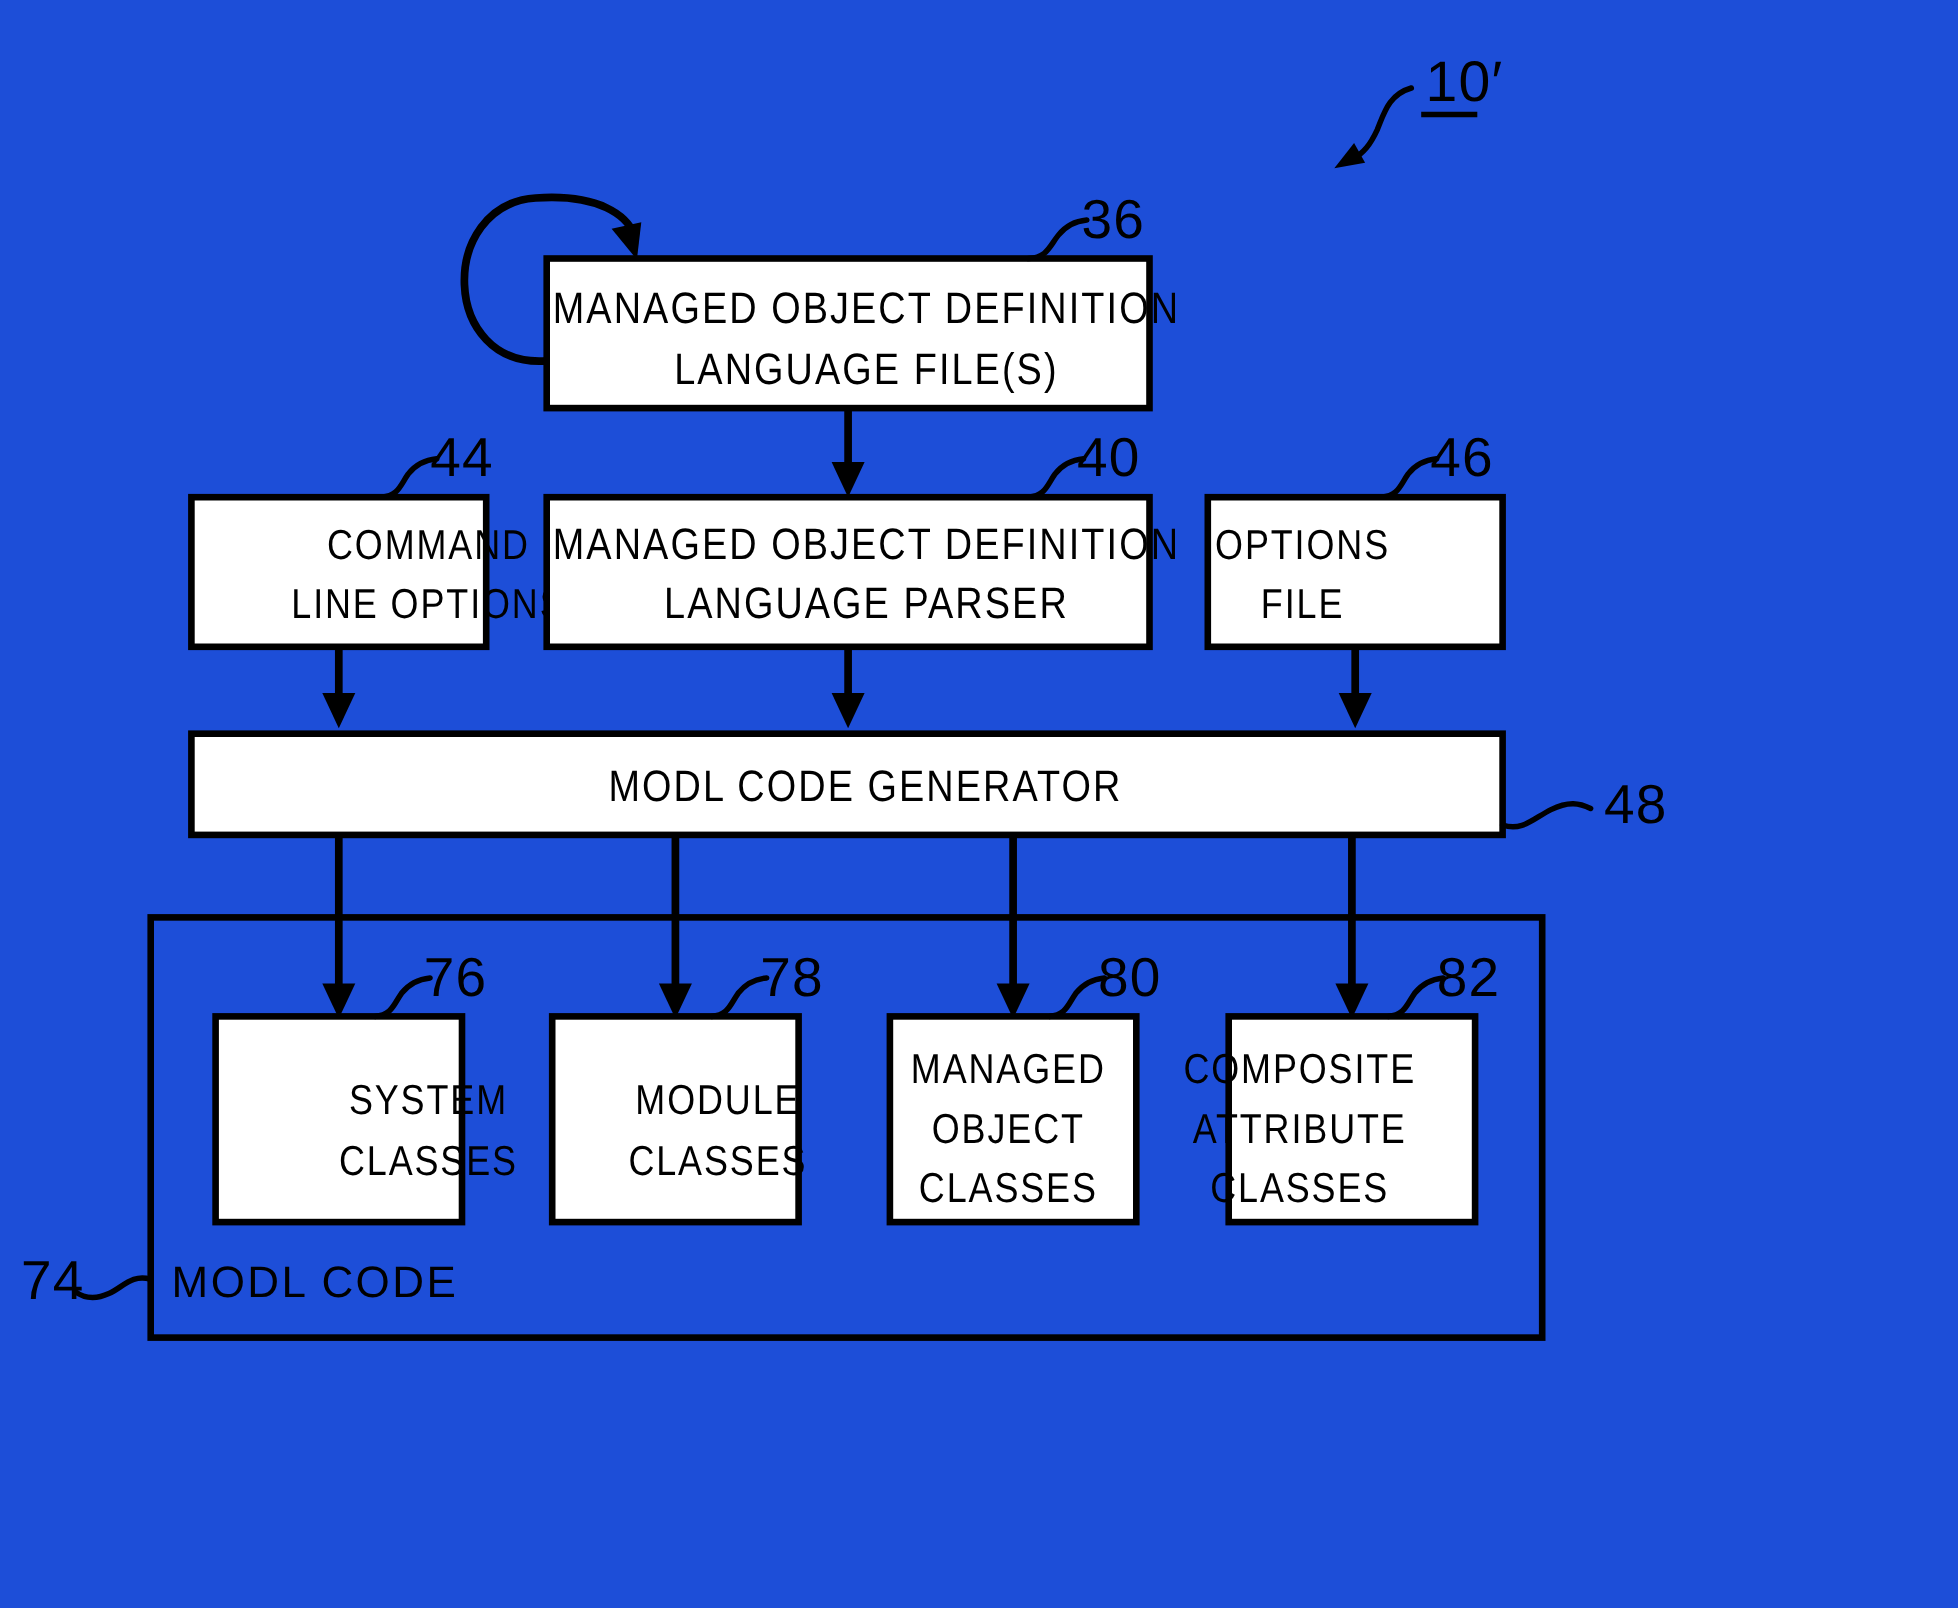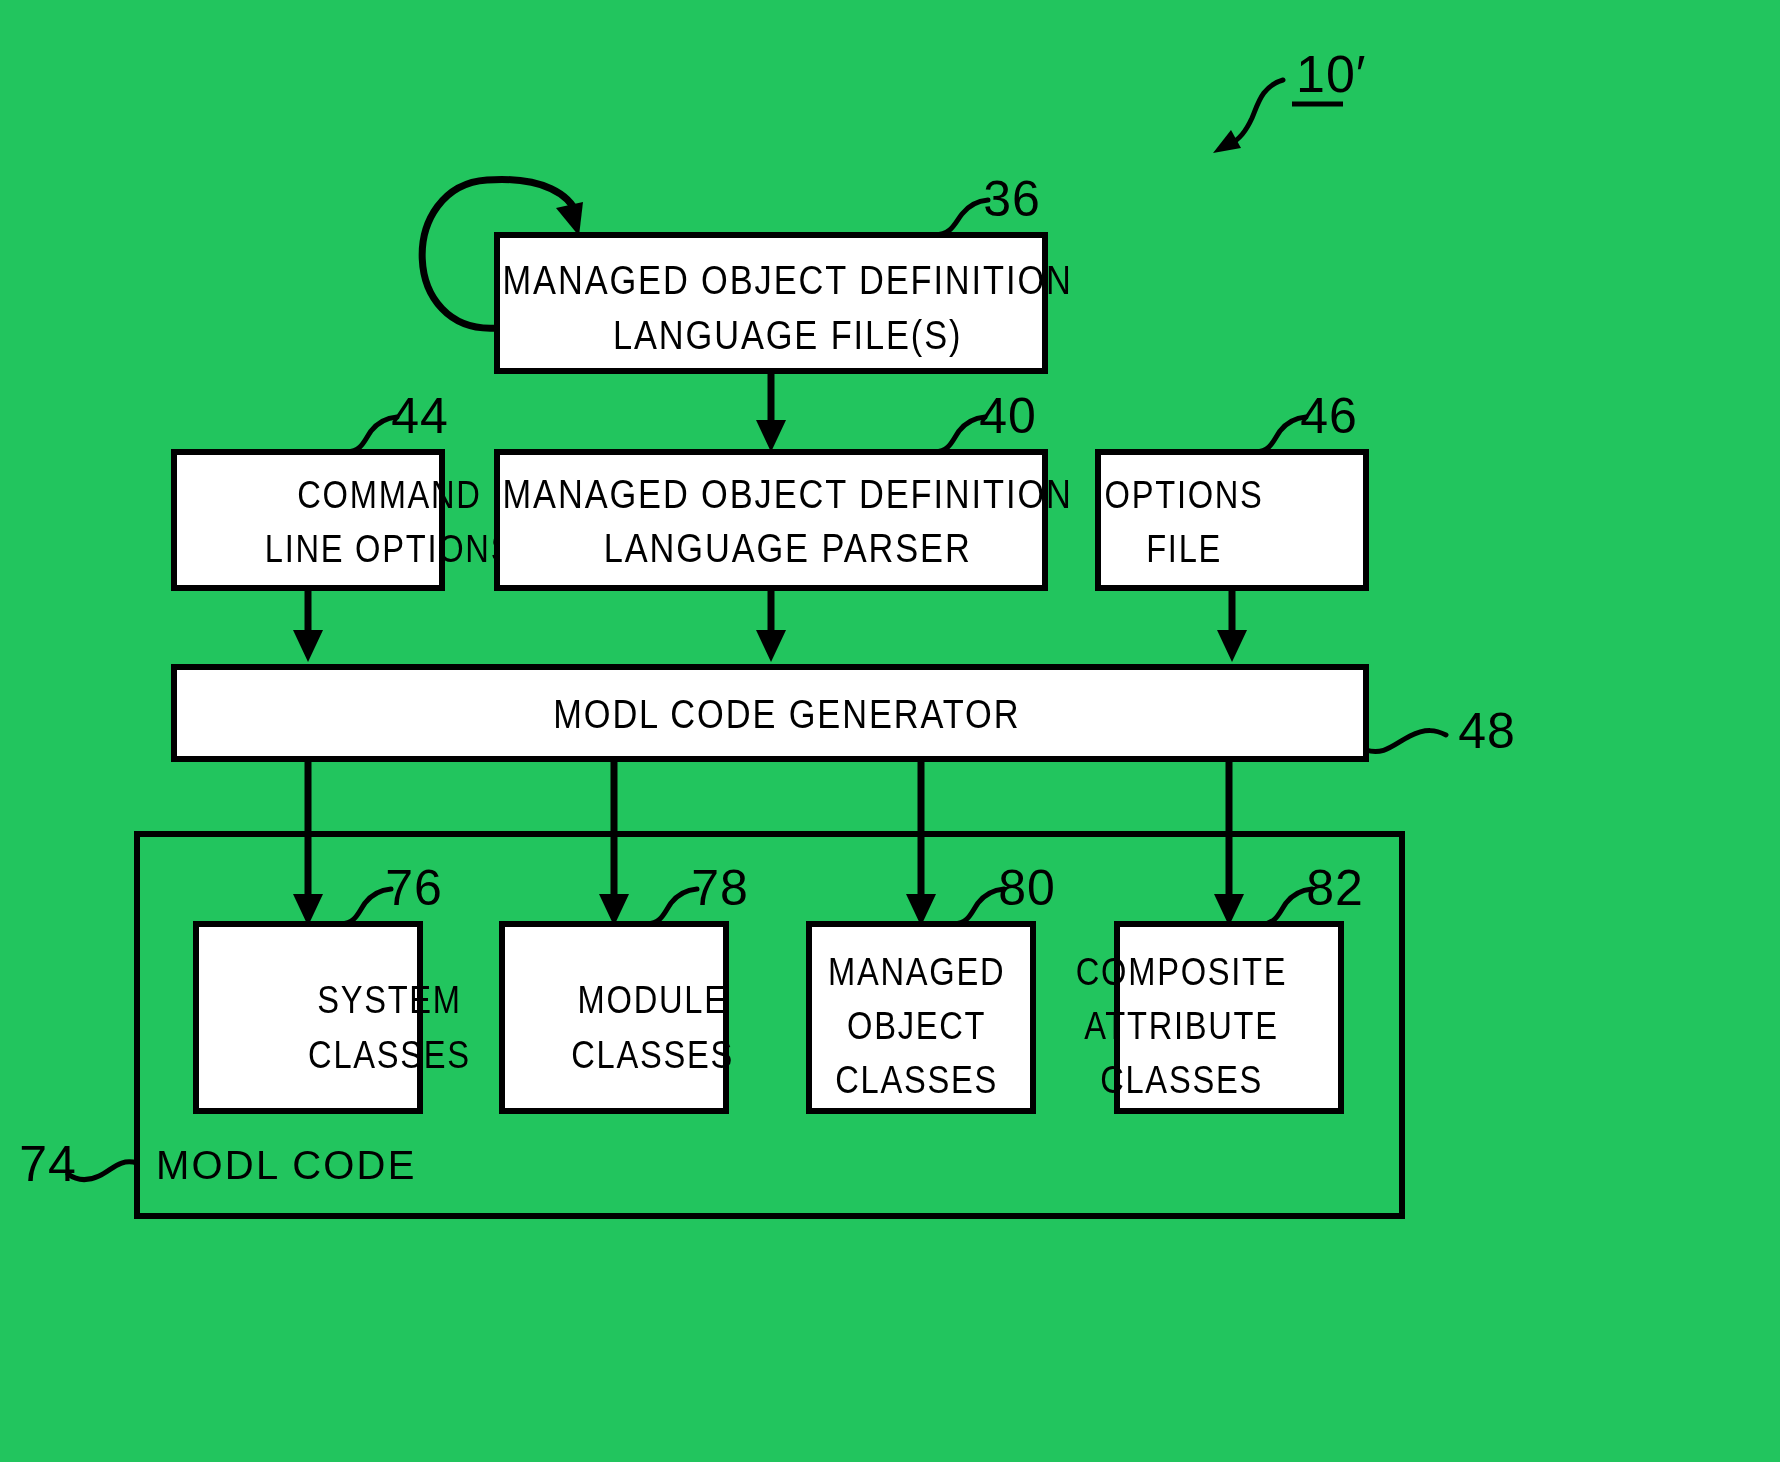--- a/index.html
+++ b/index.html
@@ -10,21 +10,21 @@
   body {
     width: 1780px;
     height: 1462px;
     font-family: "Liberation Sans", sans-serif;
     overflow: hidden;
   }
   #figure-root {
     position: relative;
     width: 1780px;
     height: 1462px;
-    background: #22c55e;
+    background: #1d4ed8;
   }
   svg#diagram {
     display: block;
     width: 1780px;
     height: 1462px;
   }
   .box-rect {
     fill: #ffffff;
     stroke: #000000;
     stroke-width: 6;

